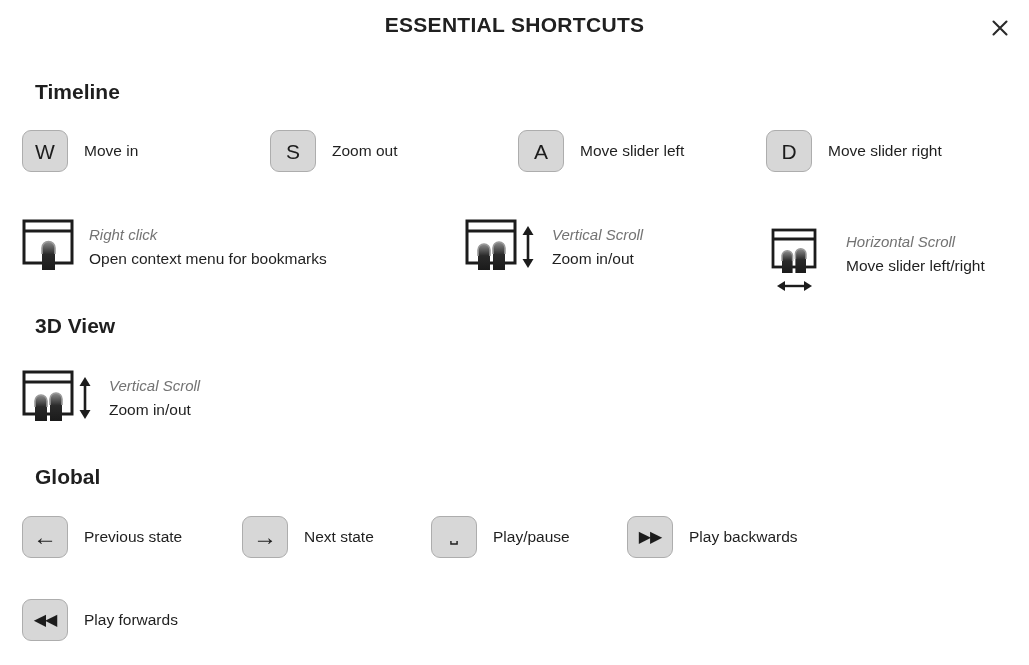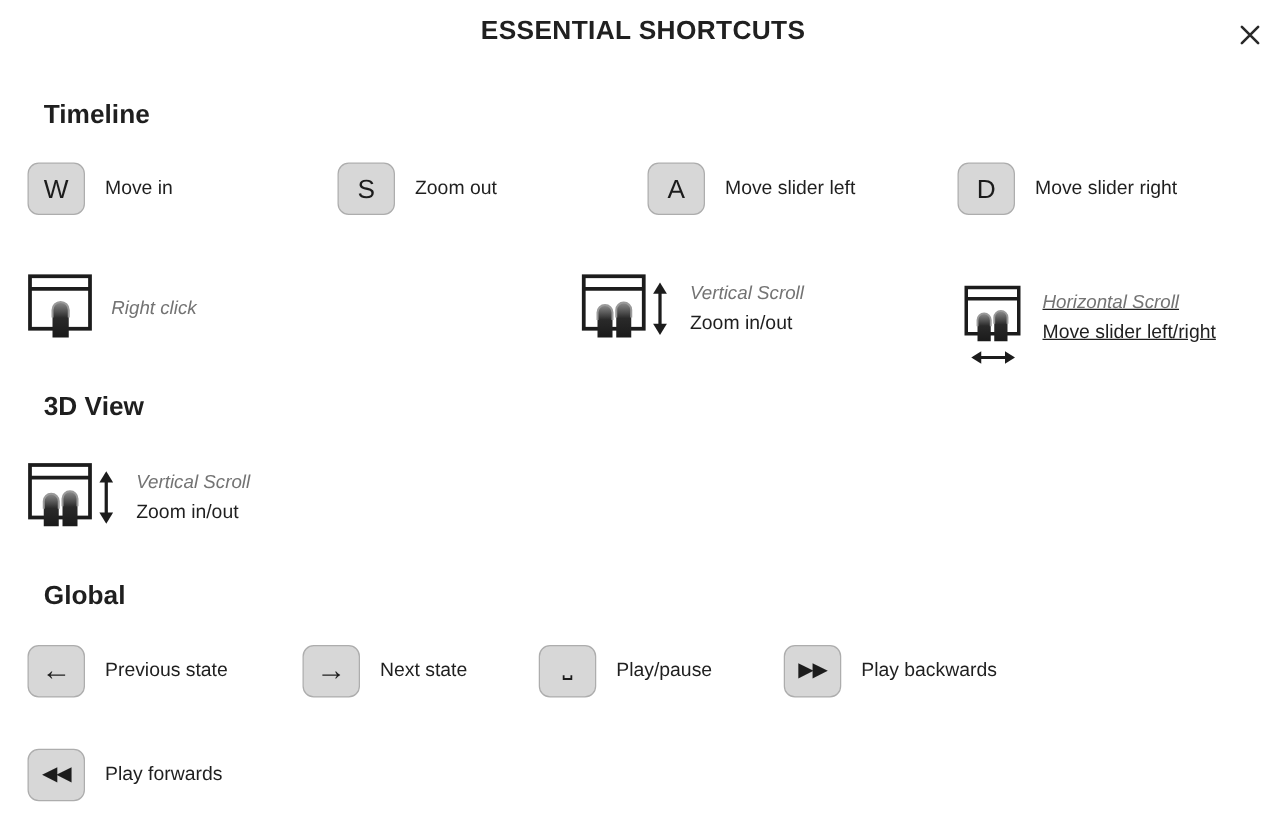--- a/index.html
+++ b/index.html
@@ -177,20 +177,21 @@
 
     <rect x="3" y="3" width="48" height="42" fill="#ffffff" stroke="#1c1c1c" stroke-width="3"></rect>
 
     <line x1="3" y1="13" x2="51" y2="13" stroke="#1c1c1c" stroke-width="3"></line>
 
     <path d="M21 52 L21 30 a6.5 6.5 0 0 1 13 0 L34 52 Z" fill="url(#fingA)"></path>
     <path d="M21 36 L21 30 a6.5 6.5 0 0 1 13 0 L34 36" fill="none" stroke="#9a9a9a" stroke-width="1.6"></path>
   </svg>
   <div class="twoline">
     <div class="l1">Right click</div>
+    <div class="l2">Open context menu for bookmarks</div>
   </div>
 </div>
 
 <div class="abs row" style="left:464px; top:218px;">
   <svg class="pad-icon" width="76" height="58" viewBox="0 0 76 58">
     <defs>
       <linearGradient id="fingB" x1="0" y1="0" x2="0" y2="1">
         <stop offset="0%" stop-color="#8d8d8d"></stop>
         <stop offset="45%" stop-color="#2a2a2a"></stop>
         <stop offset="100%" stop-color="#1a1a1a"></stop>
@@ -227,21 +228,21 @@
     <line x1="3" y1="11" x2="45" y2="11" stroke="#1c1c1c" stroke-width="2.8"></line>
     <path d="M12 45 L12 28 a5.3 5.3 0 0 1 10.6 0 L22.6 45 Z" fill="url(#fingC)"></path>
     <path d="M12 33 L12 28 a5.3 5.3 0 0 1 10.6 0 L22.6 33" fill="none" stroke="#9a9a9a" stroke-width="1.5"></path>
     <path d="M25.4 45 L25.4 26 a5.3 5.3 0 0 1 10.6 0 L36 45 Z" fill="url(#fingC)"></path>
     <path d="M25.4 31 L25.4 26 a5.3 5.3 0 0 1 10.6 0 L36 31" fill="none" stroke="#9a9a9a" stroke-width="1.5"></path>
 
     <line x1="12" y1="58" x2="37" y2="58" stroke="#1c1c1c" stroke-width="2.4"></line>
     <path d="M7 58 L15 53 L15 63 Z" fill="#1c1c1c"></path>
     <path d="M42 58 L34 53 L34 63 Z" fill="#1c1c1c"></path>
   </svg>
-  <div class="twoline" style="margin-left:14px; position:relative; top:-10px;text-decoration:underline;">
+  <div class="twoline" style="margin-left:26px; position:relative; top:-10px;">
     <div class="l1">Horizontal Scroll</div>
     <div class="l2">Move slider left/right</div>
   </div>
 </div>
 
 <div class="abs section-title" style="left:19px; top:298px;">3D View</div>
 
 <div class="abs row" style="left:21px; top:369px;">
   <svg class="pad-icon" width="76" height="58" viewBox="0 0 76 58">
     <defs>

